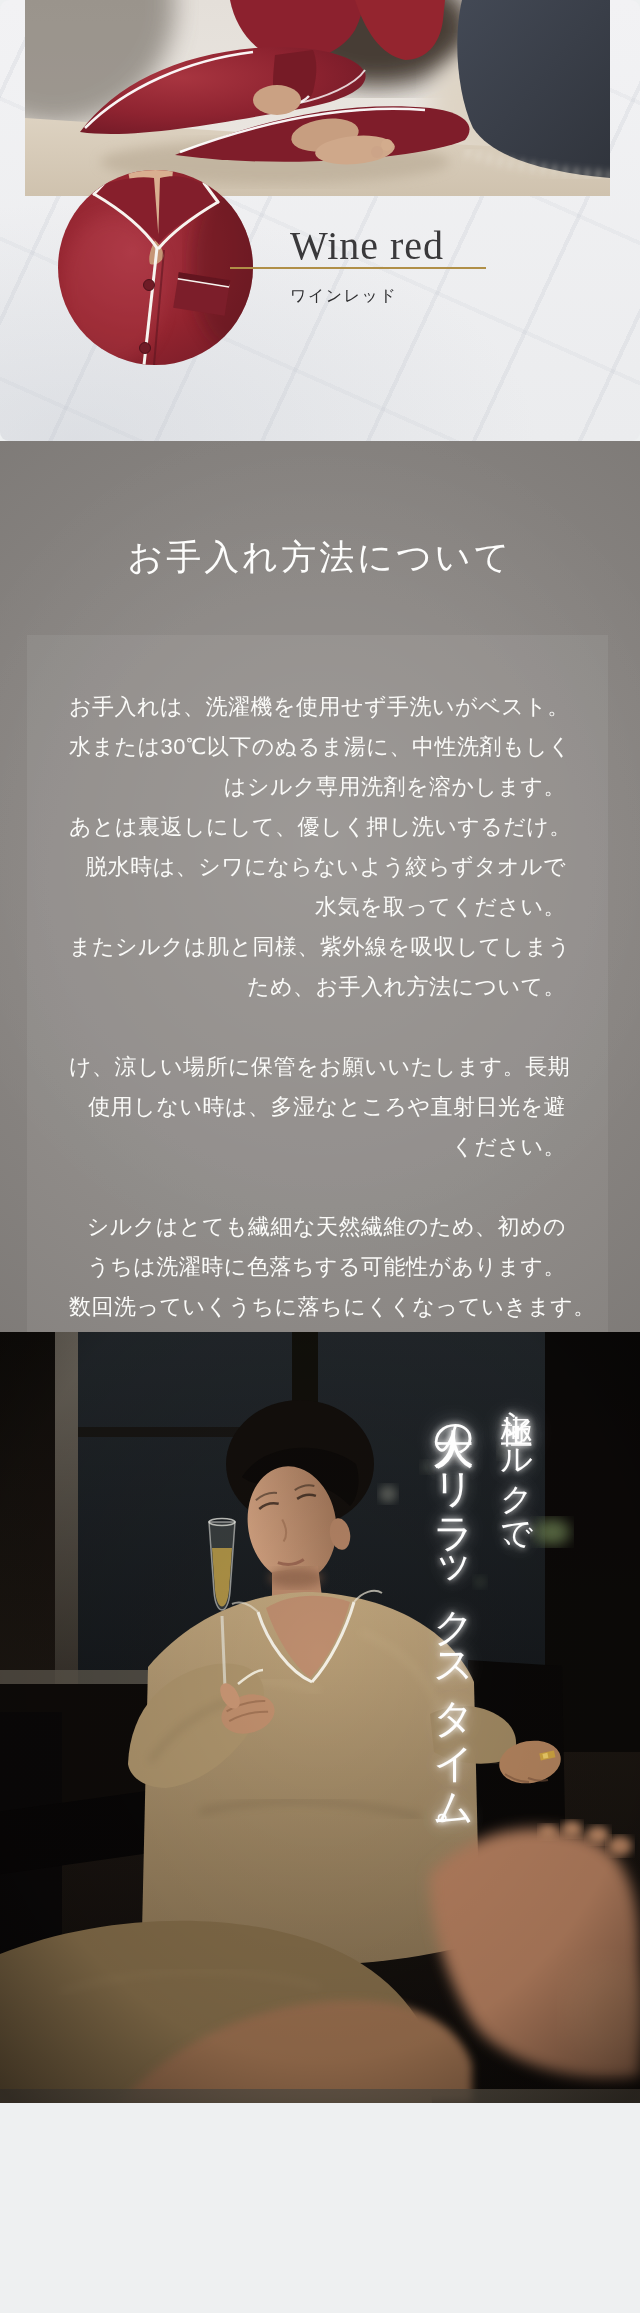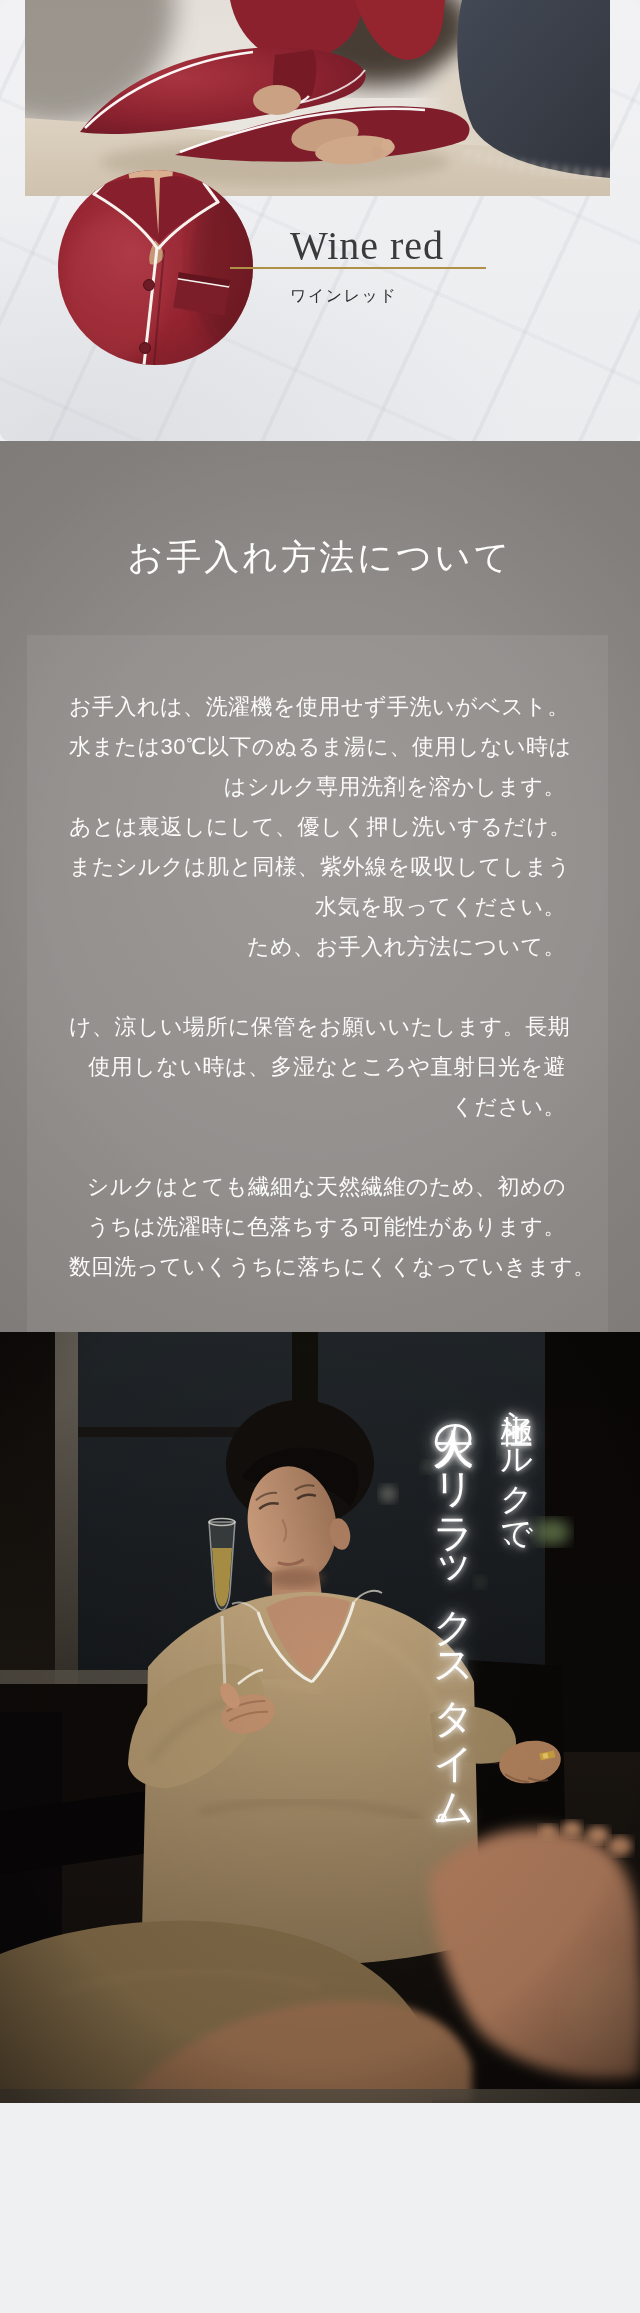--- a/index.html
+++ b/index.html
@@ -188,25 +188,26 @@
   <div class="color-name-en">Wine red</div>
   <div class="color-name-ja">ワインレッド</div>
 </section>
 
 <section class="s2">
   <h2 class="care-heading">お手入れ方法について</h2>
 
   <div class="care-box">
     <div class="care-par">
       <div class="care-line">お手入れは、洗濯機を使用せず手洗いがベスト。</div>
-      <div class="care-line">水または30℃以下のぬるま湯に、使用しない時は</div>
+      <div class="care-line">水または30℃以下のぬるま湯に、中性洗剤もしく</div>
       <div class="care-line">はシルク専用洗剤を溶かします。</div>
       <div class="care-line">あとは裏返しにして、優しく押し洗いするだけ。</div>
+      <div class="care-line">脱水時は、シワにならないよう絞らずタオルで</div>
+      <div class="care-line">水気を取ってください。</div>
       <div class="care-line">またシルクは肌と同様、紫外線を吸収してしまう</div>
-      <div class="care-line">水気を取ってください。</div>
       <div class="care-line">ため、お手入れ方法について。</div>
     </div>
     <div class="care-par">
       <div class="care-line">け、涼しい場所に保管をお願いいたします。長期</div>
       <div class="care-line">使用しない時は、多湿なところや直射日光を避</div>
       <div class="care-line">ください。</div>
     </div>
     <div class="care-par">
       <div class="care-line">シルクはとても繊細な天然繊維のため、初めの</div>
       <div class="care-line">うちは洗濯時に色落ちする可能性があります。</div>

